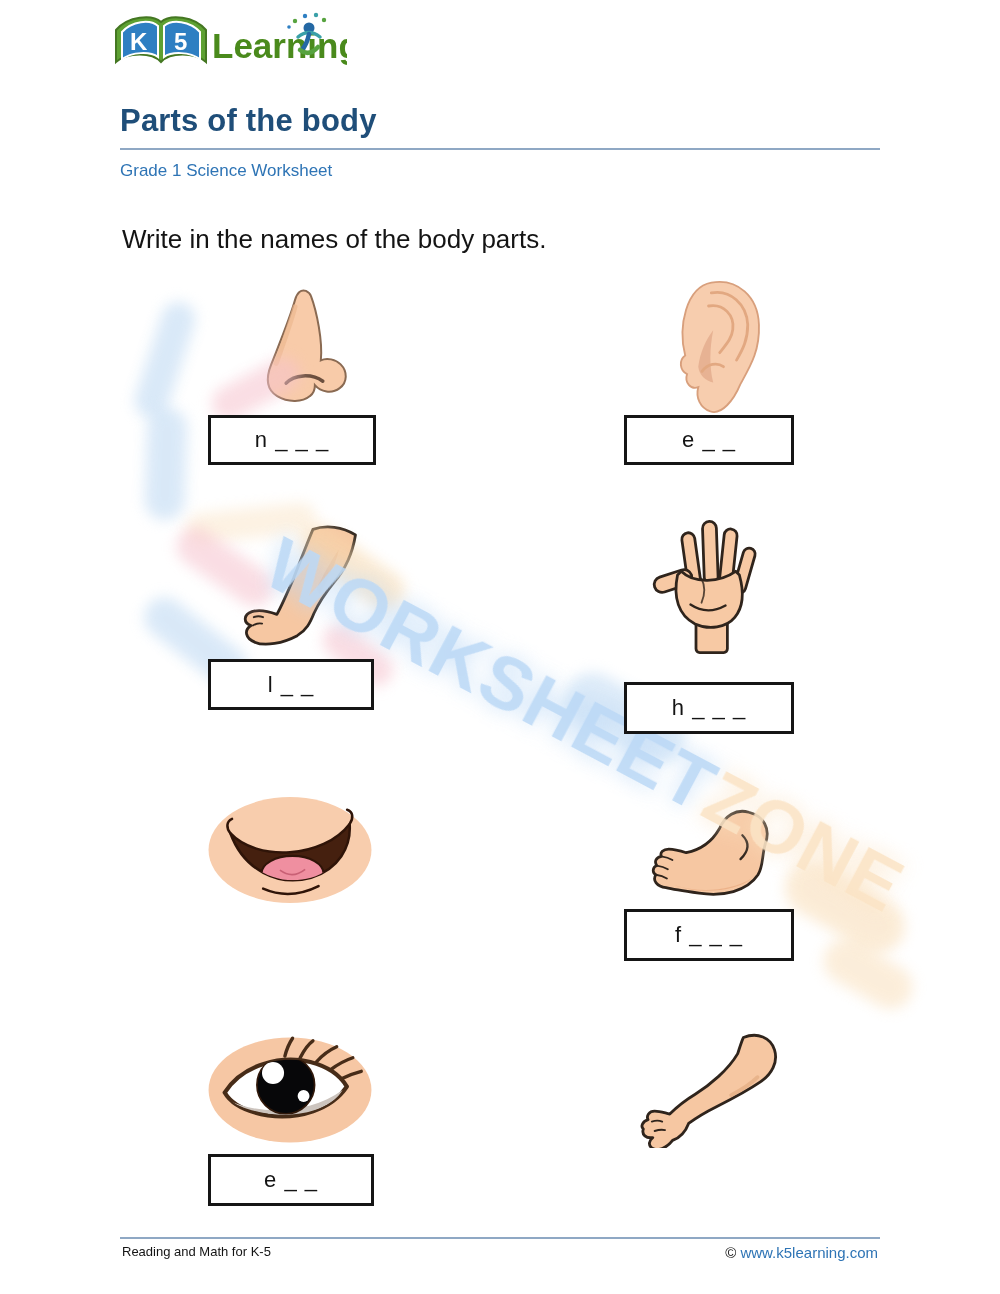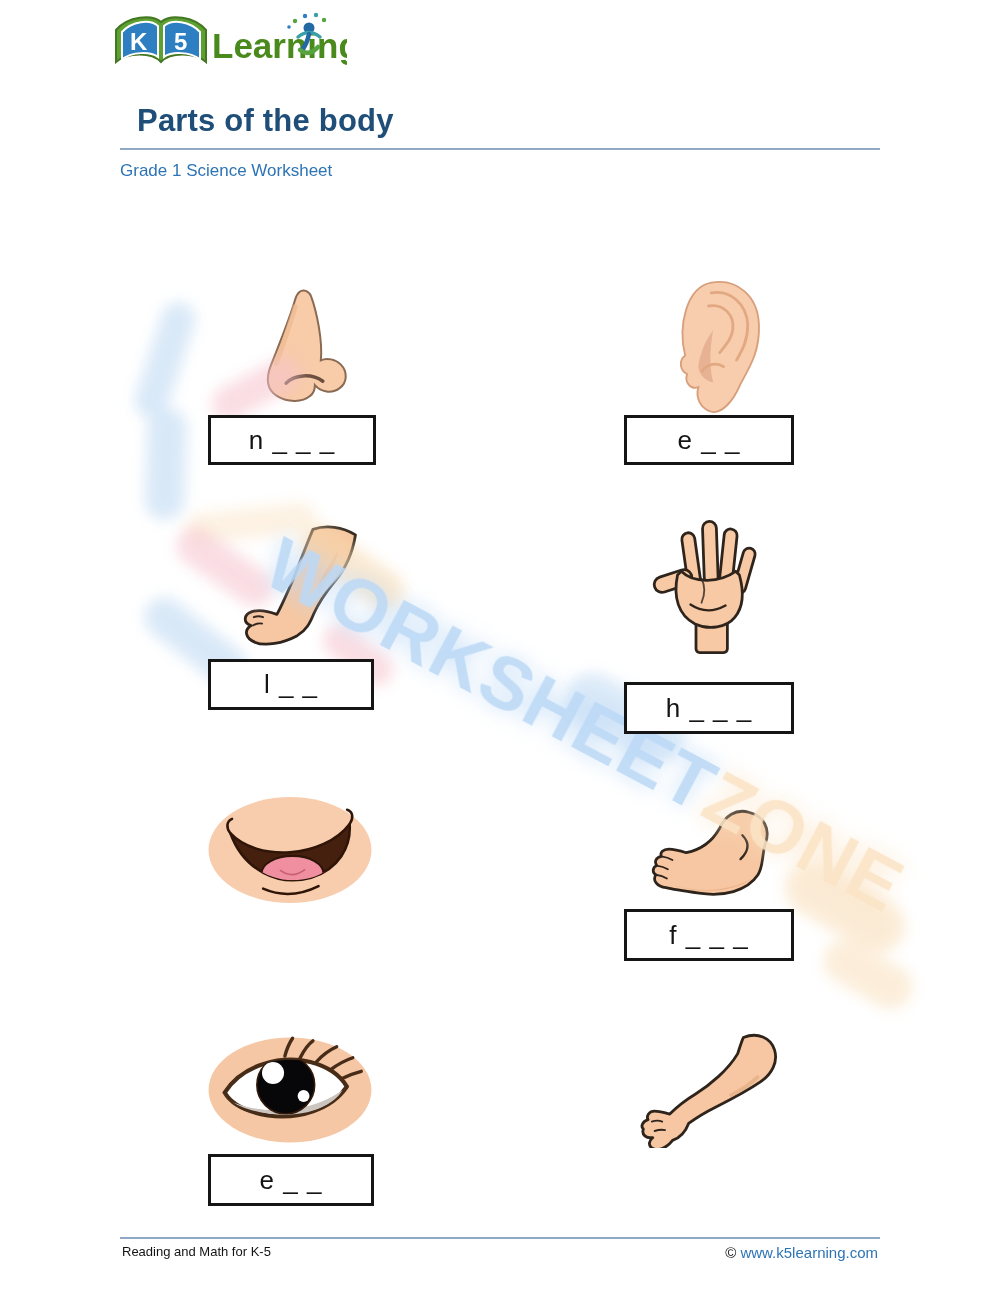--- a/index.html
+++ b/index.html
@@ -1,21 +1,21 @@
 <!DOCTYPE html>
 <html><head>
 <meta charset="utf-8">
 <style>
   html,body{margin:0;padding:0;background:#e8e8e8;}
   .page{position:relative;width:1000px;height:1294px;background:#ffffff;overflow:hidden;
         font-family:"Liberation Sans",sans-serif;color:#111;margin:0 auto;}
   .abs{position:absolute;}
 
   
-  .title{left:120px;top:103px;font-size:31px;font-weight:bold;color:#1F4E79;letter-spacing:.2px;margin-left:17px;}
+  .title{left:120px;top:103px;font-size:31px;font-weight:bold;color:#1F4E79;letter-spacing:.2px;}
   .rule{height:2px;background:#8FA8C4;left:120px;width:760px;}
   .rule.r1{top:148px;}
   .rule.r2{top:1237px;}
   .subtitle{left:120px;top:161px;font-size:17px;color:#2E74B5;}
   .instruction{left:122px;top:224px;font-size:26px;color:#141414;}
 
   
   .footer-left{left:122px;top:1244px;font-size:13px;color:#141414;}
   .footer-right{right:122px;top:1244px;font-size:15px;color:#141414;}
   .footer-right a{color:#2E74B5;cursor:pointer;}
@@ -26,21 +26,21 @@
   .wm-text{position:absolute;left:292px;top:520px;transform:rotate(28deg);transform-origin:0 0;
            font-size:75px;font-weight:700;letter-spacing:1px;white-space:nowrap;opacity:.85;}
   .wm-text .p1{color:#BCD9F6;}
   .wm-text .p2{color:#FBE4C6;}
   .wm-echo{filter:blur(10px);opacity:.8;}
   .wm-main{filter:blur(.6px);}
 
   
   .art{z-index:2;}
   .answer-box{z-index:4;background:#ffffff;border:3px solid #151515;display:flex;
-              align-items:center;justify-content:center;font-size:26px;letter-spacing:1px;color:#141414;}
+              align-items:center;justify-content:center;font-size:22px;letter-spacing:1px;color:#141414;}
   svg{display:block;}
 </style>
 </head>
 <body>
 
 <div class="page">
 
   <div class="abs" style="left:112px;top:12px;">
     <svg width="235" height="62" viewBox="0 0 235 62">
 
@@ -63,20 +63,21 @@
         <circle cx="204" cy="3" r="2.2" fill="#3AA0A8"></circle>
         <circle cx="212" cy="8" r="2.2" fill="#57A33F"></circle>
         <circle cx="177" cy="15" r="1.8" fill="#2E7FC2"></circle>
       </g>
     </svg>
   </div>
 
   <div class="abs title">Parts of the body</div>
   <div class="abs rule r1"></div>
   <div class="abs subtitle">Grade 1 Science Worksheet</div>
+  <div class="abs instruction">Write in the names of the body parts.</div>
 
   <div class="abs art" style="left:225px;top:285px;">
     <svg width="150" height="124" viewBox="0 0 140 125">
       <path d="M76,6 C71,4 67,8 65,15 C59,36 48,62 41,80 C35,95 37,106 47,112 C57,118 72,119 80,112
                C84,109 85,105 85,101 C91,108 102,110 110,104 C118,98 118,87 111,80 C106,75 97,73 91,76
                C93,57 87,27 81,11 C80,8 78,7 76,6 Z" fill="#F8CBA9" stroke="#8A6A52" stroke-width="2"></path>
       <path d="M65,22 C60,40 52,62 46,79" stroke="#EDB890" stroke-width="5" fill="none" stroke-linecap="round" opacity=".7"></path>
       <path d="M56,99 C64,90 82,89 93,97" stroke="#6B4F3E" stroke-width="3.5" fill="none" stroke-linecap="round"></path>
     </svg>
   </div>

